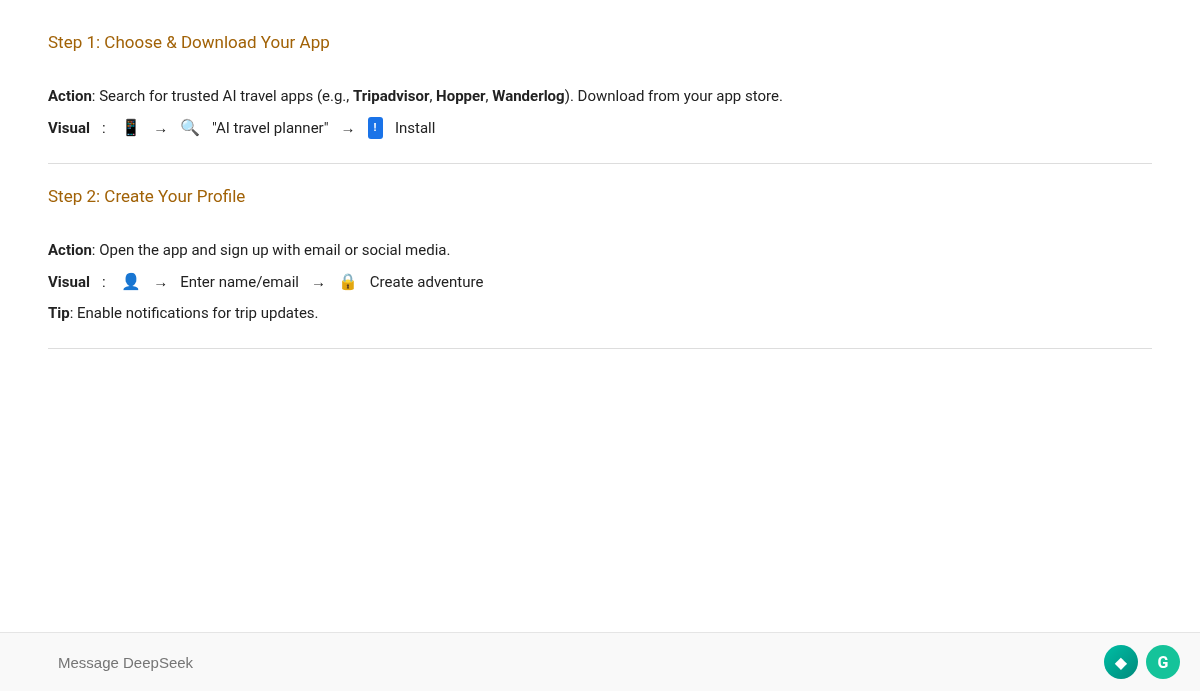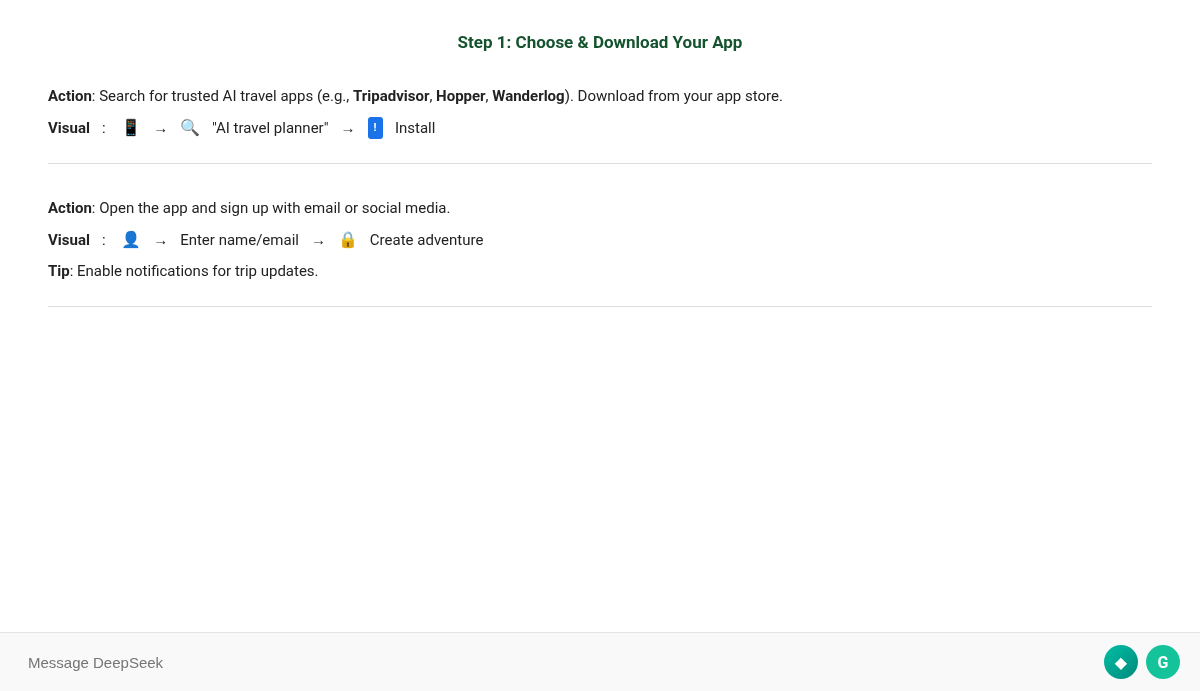--- a/index.html
+++ b/index.html
@@ -25,24 +25,23 @@
       overflow: hidden;
       padding: 32px 48px 20px 48px;
     }
 
     .step-section {
       margin-bottom: 0;
     }
 
     .step-title {
       font-size: 17px;
-      font-weight: 700;
-      color: #14532d;
+      font-weight: 400;
+      color: #a16207;
       margin-bottom: 14px;
-      text-align: center;
     }
 
     .step-body {
       line-height: 1.65;
       color: #222;
       margin-top: 32px;
     }
 
     .step-body p {
       margin-bottom: 6px;
@@ -97,20 +96,21 @@
     }
 
     .message-input {
       flex: 1;
       border: none;
       background: transparent;
       font-size: 15px;
       color: #b91c1c;
       outline: none;
       padding: 0 8px;
+      margin-left: 30px;
     }
 
     .bottom-icons {
       display: flex;
       align-items: center;
       gap: 8px;
     }
 
     .icon-deepseek {
       width: 34px;
@@ -163,20 +163,21 @@
         <span>→</span>
         <span class="install-badge">!</span>
         <span>Install</span>
       </p>
     </div>
   </div>
 
   <hr class="divider">
 
   <div class="step-section">
+    <div class="step-title">Step 2: Create Your Profile</div>
     <div class="step-body">
       <p>
         <span class="label-bold">Action</span><span>: Open the app and sign up with email or social media.</span>
       </p>
       <p class="visual-line">
         <span class="label-bold">Visual</span>:&nbsp;
         <span class="emoji">👤</span>
         <span>→</span>
         <span>Enter name/email</span>
         <span>→</span>

